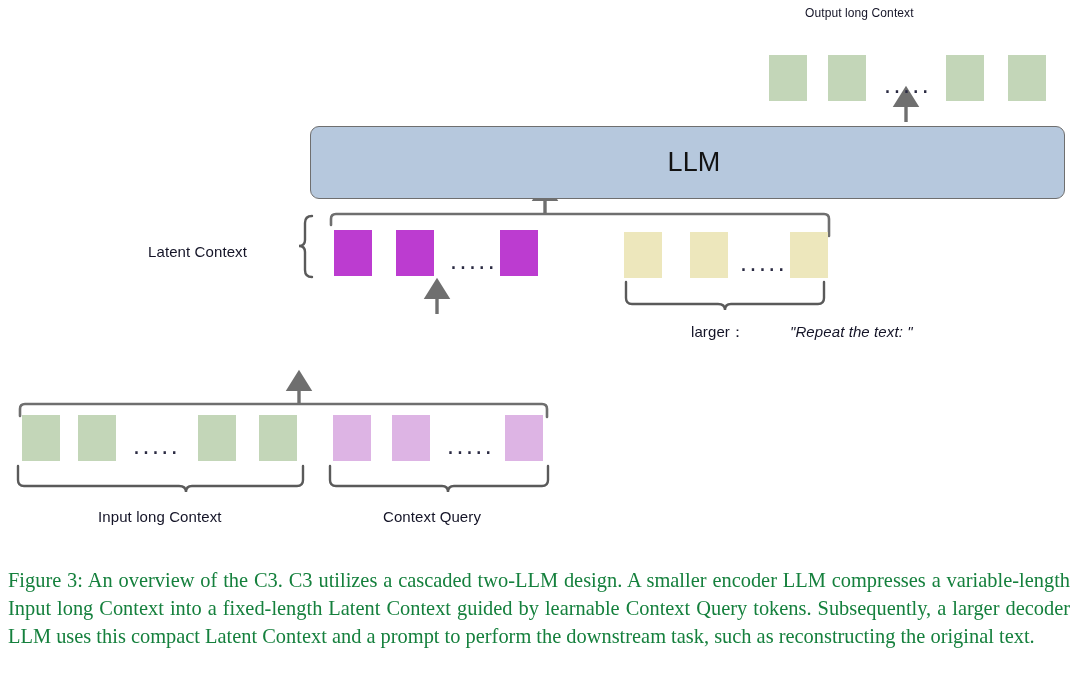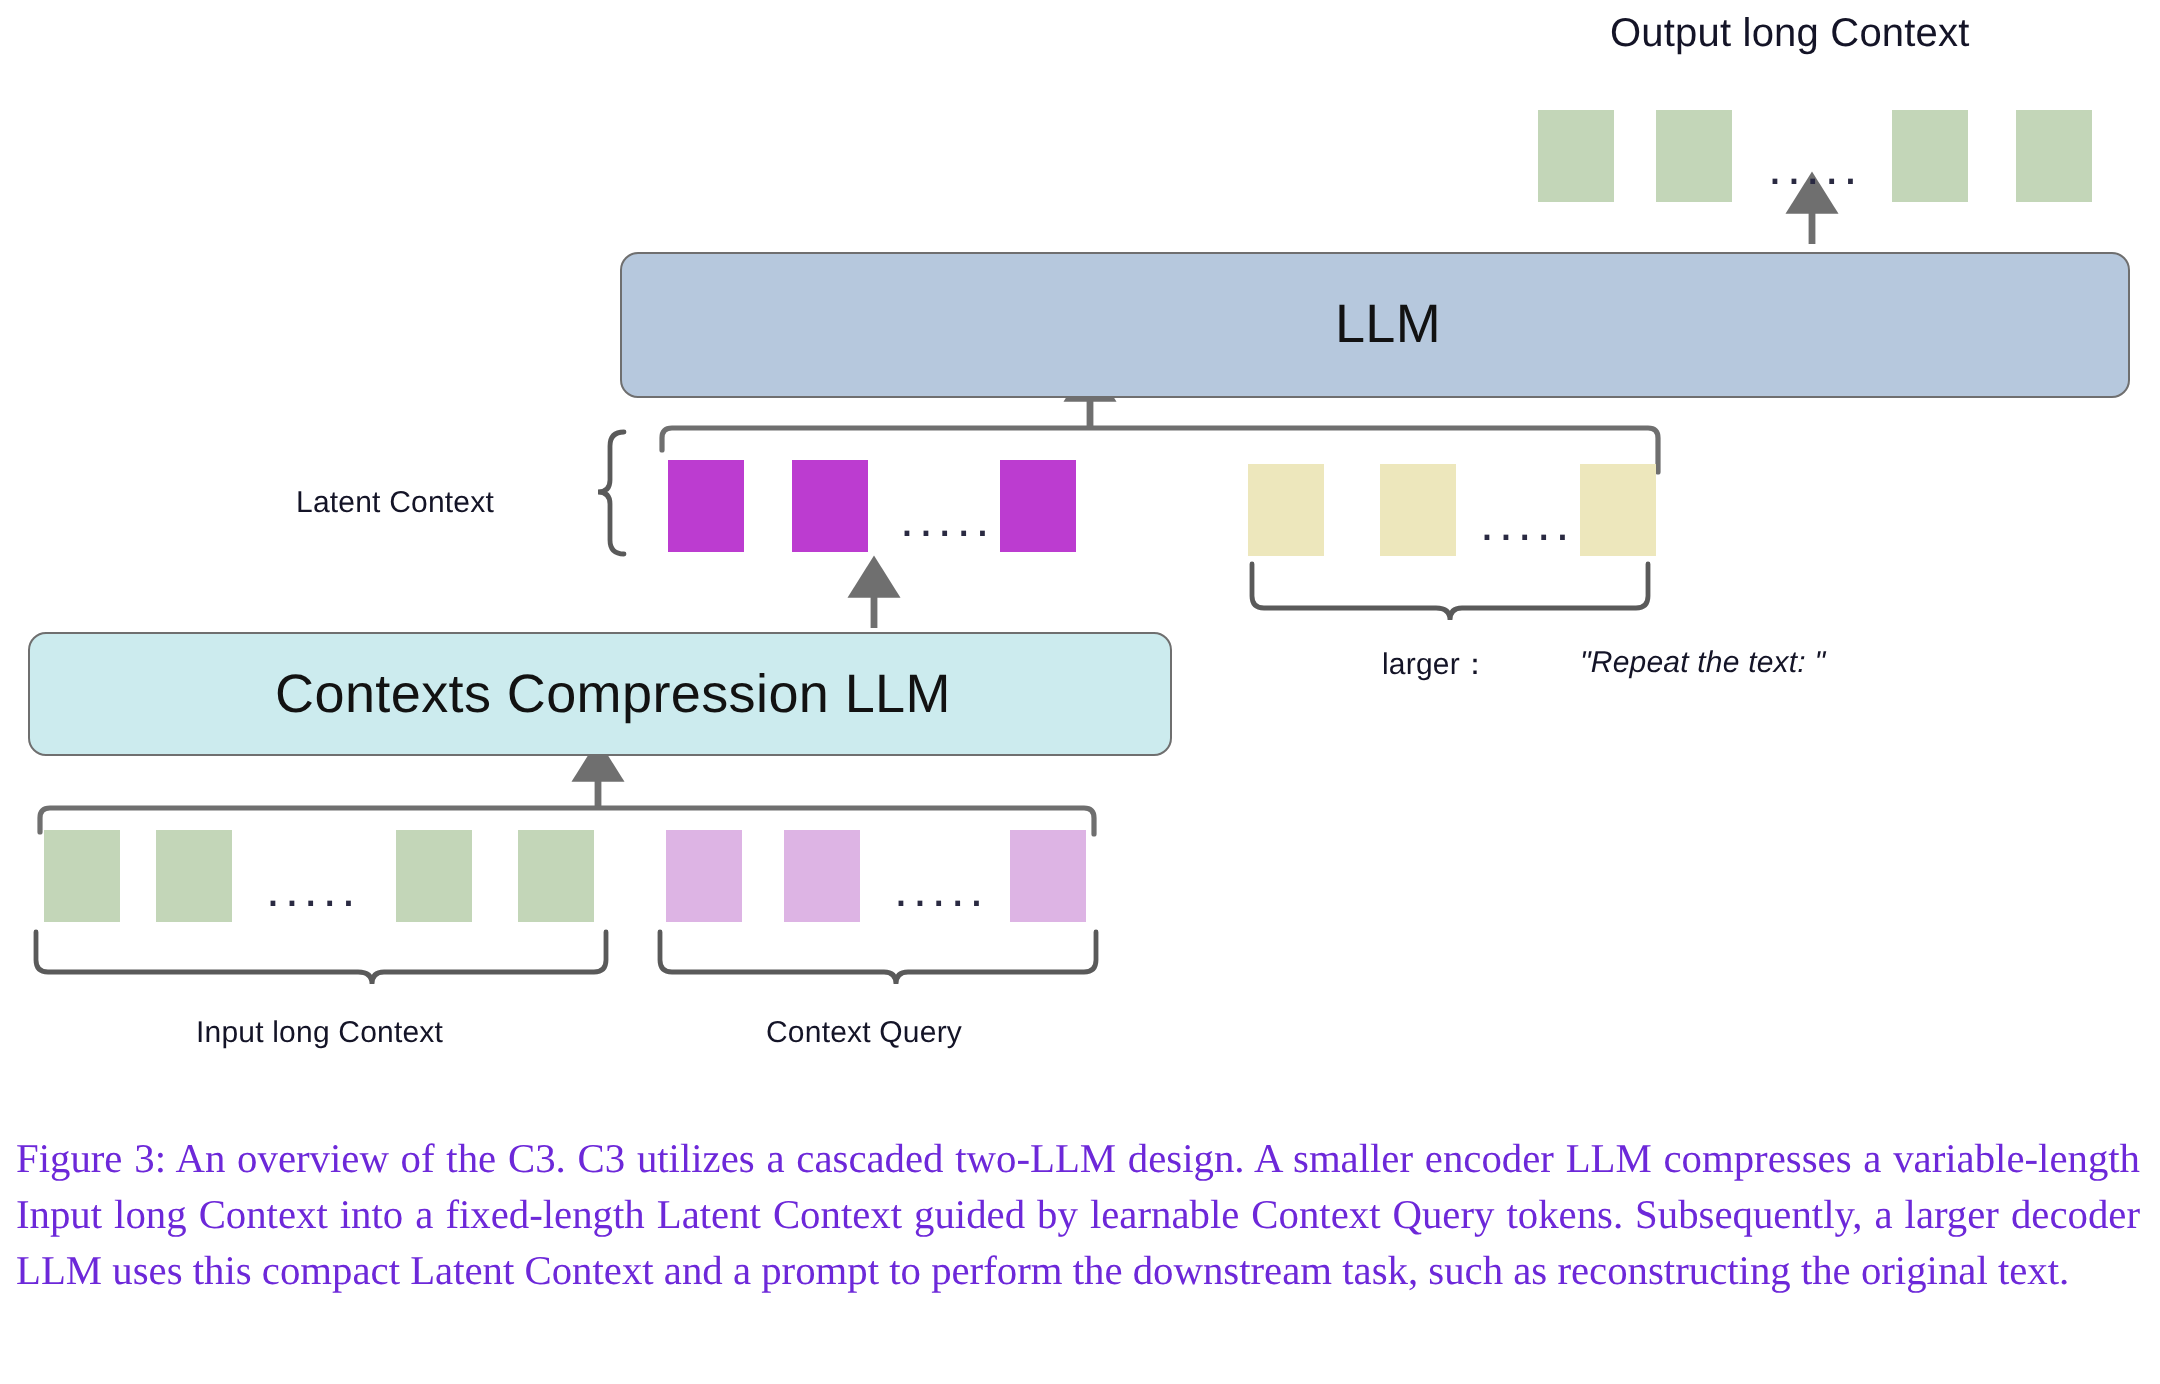--- a/index.html
+++ b/index.html
@@ -62,21 +62,21 @@
 
   
   .lbl {
     position: absolute;
     font-size: 15px;
     color: #141427;
     white-space: nowrap;
     letter-spacing: .1px;
   }
   .lbl-title {
-    font-size: 20px;
+    font-size: 12px;
   }
   .lbl-prompt-val {
     font-style: italic;
   }
 
   
   #wires {
     position: absolute;
     left: 0; top: 0;
     width: 1080px; height: 692px;
@@ -85,21 +85,21 @@
 
   
   #caption {
     position: absolute;
     left: 8px;
     top: 566px;
     width: 1062px;
     font-family: "Liberation Serif", serif;
     font-size: 20.4px;
     line-height: 1.38;
-    color: #6d28d9;
+    color: #15803d;
     text-align: justify;
   }
 </style>
 </head>
 <body>
 
 <div id="figure-root">
 
   <svg id="wires" viewBox="0 0 1080 692" xmlns="http://www.w3.org/2000/svg">
     <defs>
@@ -166,23 +166,20 @@
   <div class="token tok-magenta" style="left:500px; top:230px;"></div>
 
   <div class="token tok-yellow" style="left:624px; top:232px;"></div>
   <div class="token tok-yellow" style="left:690px; top:232px;"></div>
   <div class="ellipsis" style="left:740px; top:250px;">.....</div>
   <div class="token tok-yellow" style="left:790px; top:232px;"></div>
 
   <div class="lbl" style="left:691px; top:323px;">larger：</div>
   <div class="lbl lbl-prompt-val" style="left:790px; top:323px;">"Repeat the text: "</div>
 
-  <div class="proc-box box-compress" style="left:14px; top:316px; width:572px; height:62px;">
-    <span>Contexts  Compression LLM</span>
-  </div>
 
   <div class="token tok-green" style="left:22px; top:415px;"></div>
   <div class="token tok-green" style="left:78px; top:415px;"></div>
   <div class="ellipsis" style="left:133px; top:433px;">.....</div>
   <div class="token tok-green" style="left:198px; top:415px;"></div>
   <div class="token tok-green" style="left:259px; top:415px;"></div>
 
   <div class="lbl" style="left:98px; top:508px;text-align:center;">Input long Context</div>
 
   <div class="token tok-violet" style="left:333px; top:415px;"></div>

